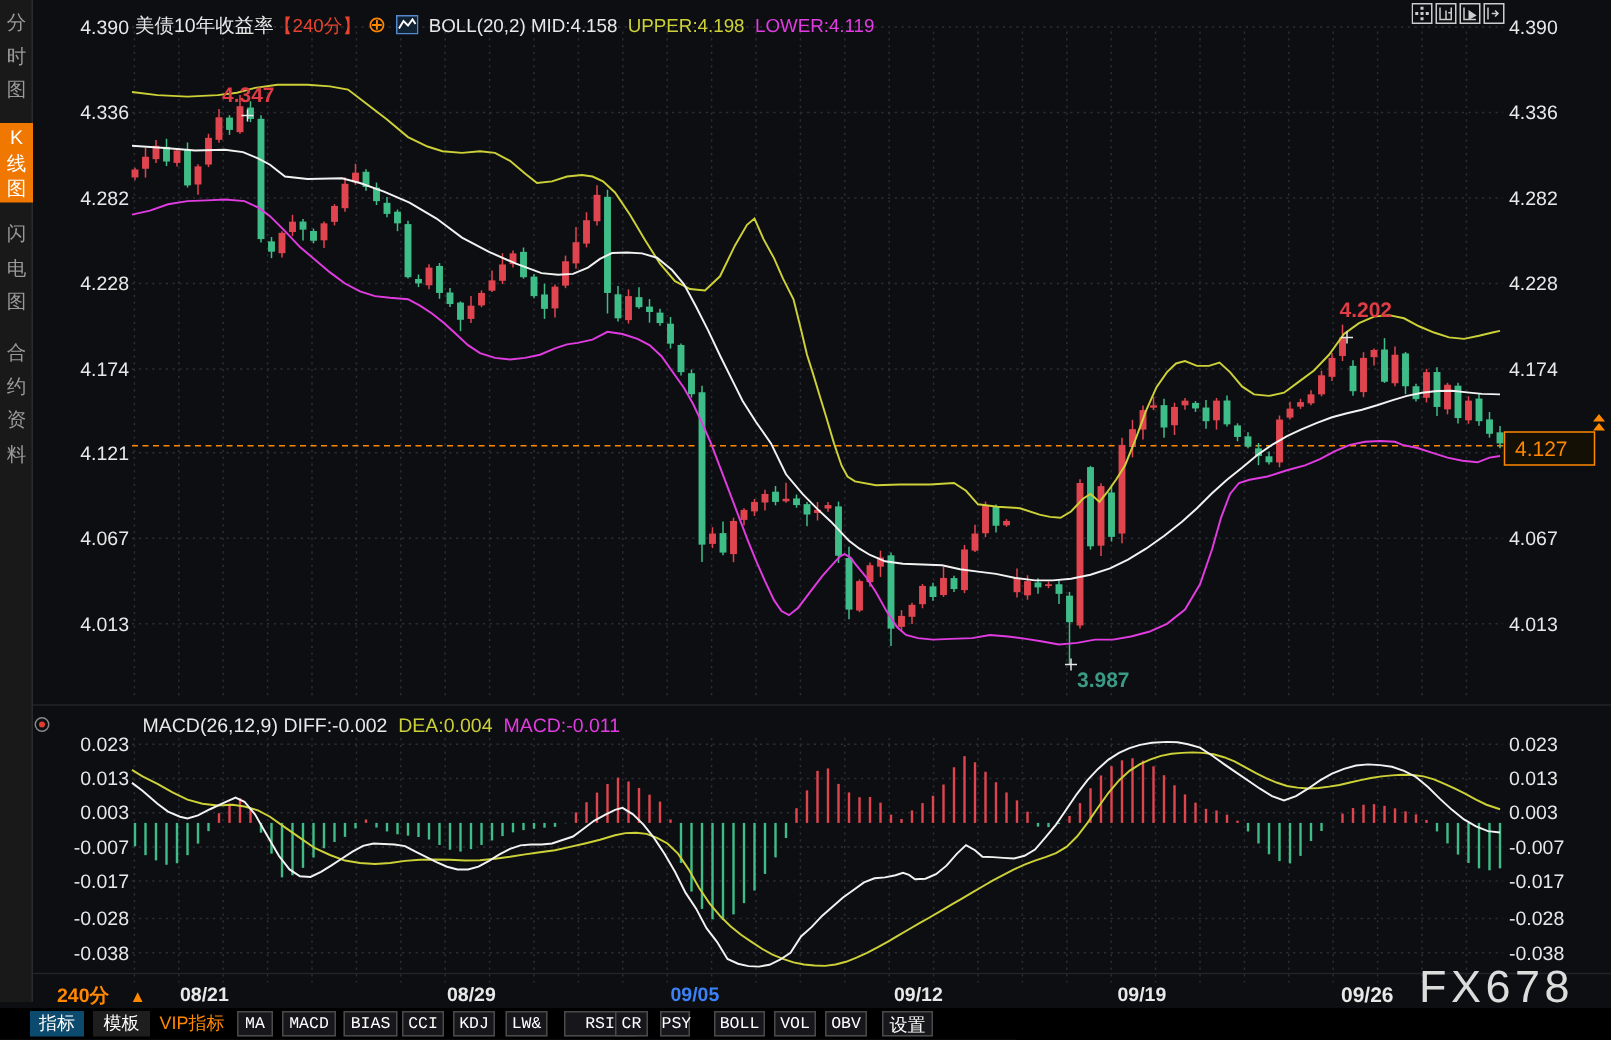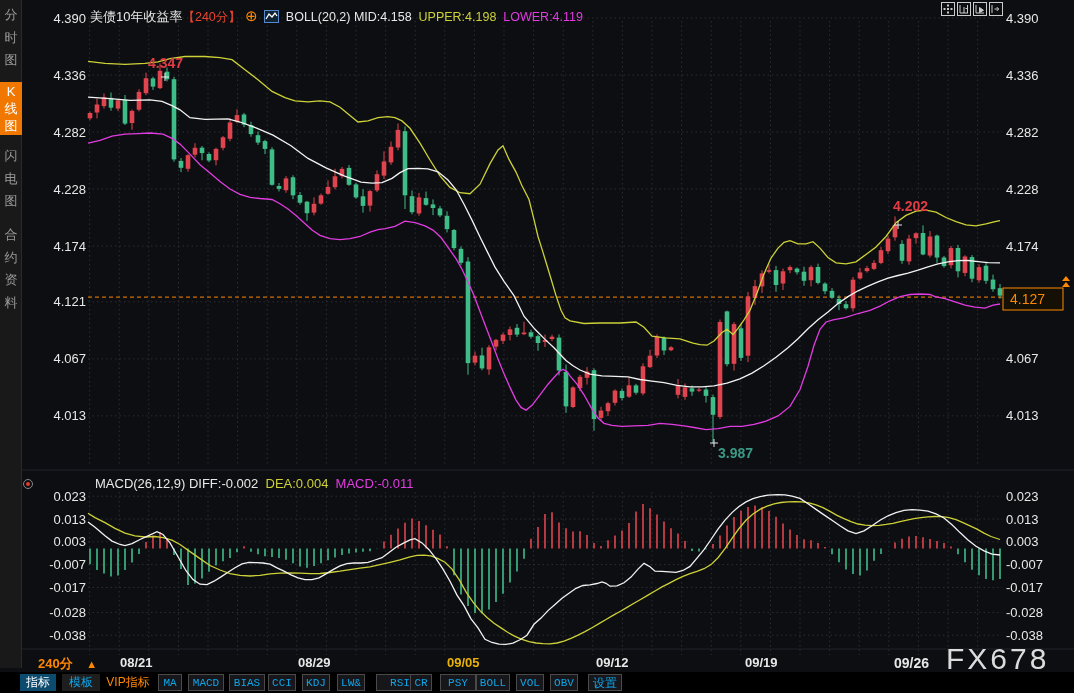--- a/index.html
+++ b/index.html
@@ -1,21 +1,21 @@
 <!DOCTYPE html>
 <html><head><meta charset="utf-8"><style>
 *{margin:0;padding:0;box-sizing:border-box}
 body{width:1074px;height:693px;background:#0d0e11;font-family:"Liberation Sans",sans-serif;position:relative;overflow:hidden}
 .abs{position:absolute}
 .sidebar{left:0;top:0;width:22px;height:668px;background:#191919;border-right:1px solid #2a2a2a}
 .sideitem{position:absolute;left:0;width:22px;text-align:center;color:#9a9a9a;font-size:13px;line-height:22.5px}
 .sideactive{background:#f07800;color:#fff;line-height:17px}
 .titlebar{left:90px;top:7px;height:18px;color:#e8e8e8;font-size:13px;white-space:nowrap}
 .toolbar2{left:0;top:672px;width:1074px;height:21px;background:#000}
-.tab{position:absolute;top:2px;height:17px;font-size:12px;color:#0ea5e9;text-align:center;line-height:16px}
+.tab{position:absolute;top:2px;height:17px;font-size:12px;color:#ffffff;text-align:center;line-height:16px}
 .tabbox{border:1px solid #4a4a4a;background:#17171b;font-family:"Liberation Mono",monospace;font-size:11px}
 </style></head>
 <body>
 <div class="abs" style="left:0;top:0"><svg width="1074" height="693" font-family="&quot;Liberation Sans&quot;,sans-serif">
 <line x1="88" y1="18.0" x2="1002" y2="18.0" stroke="#2d2d35" stroke-width="1" stroke-dasharray="1.5,3"></line>
 <line x1="88" y1="75.0" x2="1002" y2="75.0" stroke="#2d2d35" stroke-width="1" stroke-dasharray="1.5,3"></line>
 <line x1="88" y1="132.0" x2="1002" y2="132.0" stroke="#2d2d35" stroke-width="1" stroke-dasharray="1.5,3"></line>
 <line x1="88" y1="189.0" x2="1002" y2="189.0" stroke="#2d2d35" stroke-width="1" stroke-dasharray="1.5,3"></line>
 <line x1="88" y1="246.0" x2="1002" y2="246.0" stroke="#2d2d35" stroke-width="1" stroke-dasharray="1.5,3"></line>
 <line x1="88" y1="301.9" x2="1002" y2="301.9" stroke="#2d2d35" stroke-width="1" stroke-dasharray="1.5,3"></line>
@@ -567,34 +567,34 @@
 </g>
 </svg></div>
 <div class="abs" style="left:95px;top:476px;font-size:13px;color:#e8e8e8;white-space:nowrap">MACD(26,12,9) DIFF:-0.002 &nbsp;<span style="color:#cdd138">DEA:0.004</span> &nbsp;<span style="color:#e13ce1">MACD:-0.011</span></div>
 <div class="abs" style="left:22px;top:476px"><svg width="12" height="12">
       <circle cx="6" cy="6" r="4.5" fill="none" stroke="#888"></circle>
       <circle cx="6" cy="6" r="2" fill="#e03c2e"></circle>
     </svg></div>
 <div class="abs" style="left:38px;top:655px;color:#ff8800;font-size:13px;font-weight:bold">240分 <span style="font-size:11px;margin-left:10px">▲</span></div>
 <div class="abs" style="top:655px;color:#e8e8e8;font-size:13px;font-weight:bold;left:120px">08/21</div>
 <div class="abs" style="top:655px;color:#e8e8e8;font-size:13px;font-weight:bold;left:298px">08/29</div>
-<div class="abs" style="top:655px;color:#eab308;font-size:13px;font-weight:bold;left:447px">09/05</div>
+<div class="abs" style="top:655px;color:#3b82f6;font-size:13px;font-weight:bold;left:447px">09/05</div>
 <div class="abs" style="top:655px;color:#e8e8e8;font-size:13px;font-weight:bold;left:596px">09/12</div>
 <div class="abs" style="top:655px;color:#e8e8e8;font-size:13px;font-weight:bold;left:745px">09/19</div>
 <div class="abs" style="top:655px;color:#e8e8e8;font-size:14px;font-weight:bold;left:894px">09/26</div>
 <div class="abs" style="left:946px;top:642px;color:#dcdcdc;font-size:30px;letter-spacing:3px">FX678</div>
 <div class="abs toolbar2">
 <div class="tab" style="left:20px;width:36px;background:#0c4a6e;color:#fff">指标</div>
 <div class="tab" style="left:62px;width:38px;background:#1e1e1e">模板</div>
 <div class="tab" style="left:104px;width:48px;color:#ff8800">VIP指标</div>
 <div class="tab tabbox" style="left:158px;width:24px">MA</div>
 <div class="tab tabbox" style="left:188px;width:36px">MACD</div>
 <div class="tab tabbox" style="left:229px;width:36px">BIAS</div>
 <div class="tab tabbox" style="left:268px;width:28px">CCI</div>
 <div class="tab tabbox" style="left:302px;width:28px">KDJ</div>
 <div class="tab tabbox" style="left:337px;width:28px">LW&amp;</div>
 <div class="tab tabbox" style="left:376px;width:48px">RSI</div>
 <div class="tab tabbox" style="left:410px;width:22px">CR</div>
-<div class="tab tabbox" style="left:440px;width:36px">PSY</div>
+<div class="tab tabbox" style="left:440px;width:20px">PSY</div>
 <div class="tab tabbox" style="left:476px;width:34px">BOLL</div>
 <div class="tab tabbox" style="left:516px;width:28px">VOL</div>
 <div class="tab tabbox" style="left:550px;width:28px">OBV</div>
 <div class="tab" style="left:588px;width:34px;border:1px solid #4a4a4a;background:#17171b">设置</div>
 </div>
 </body></html>

